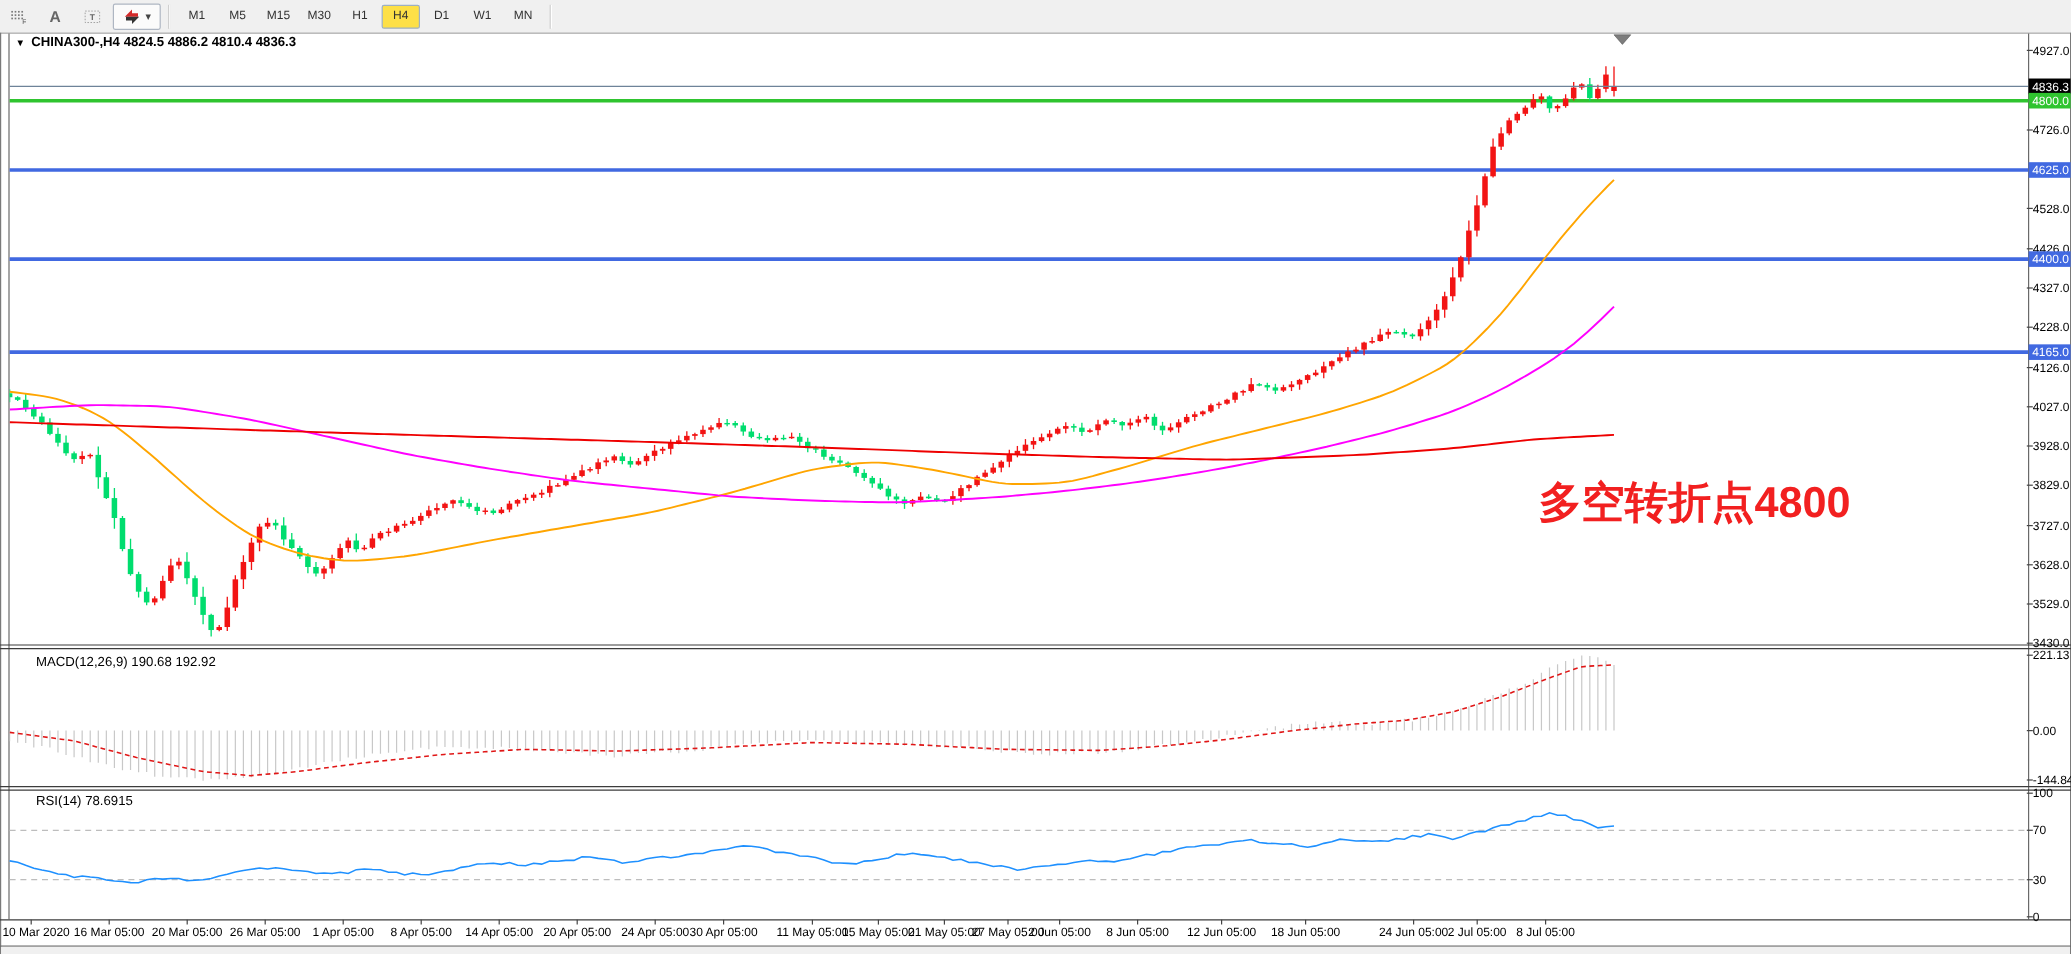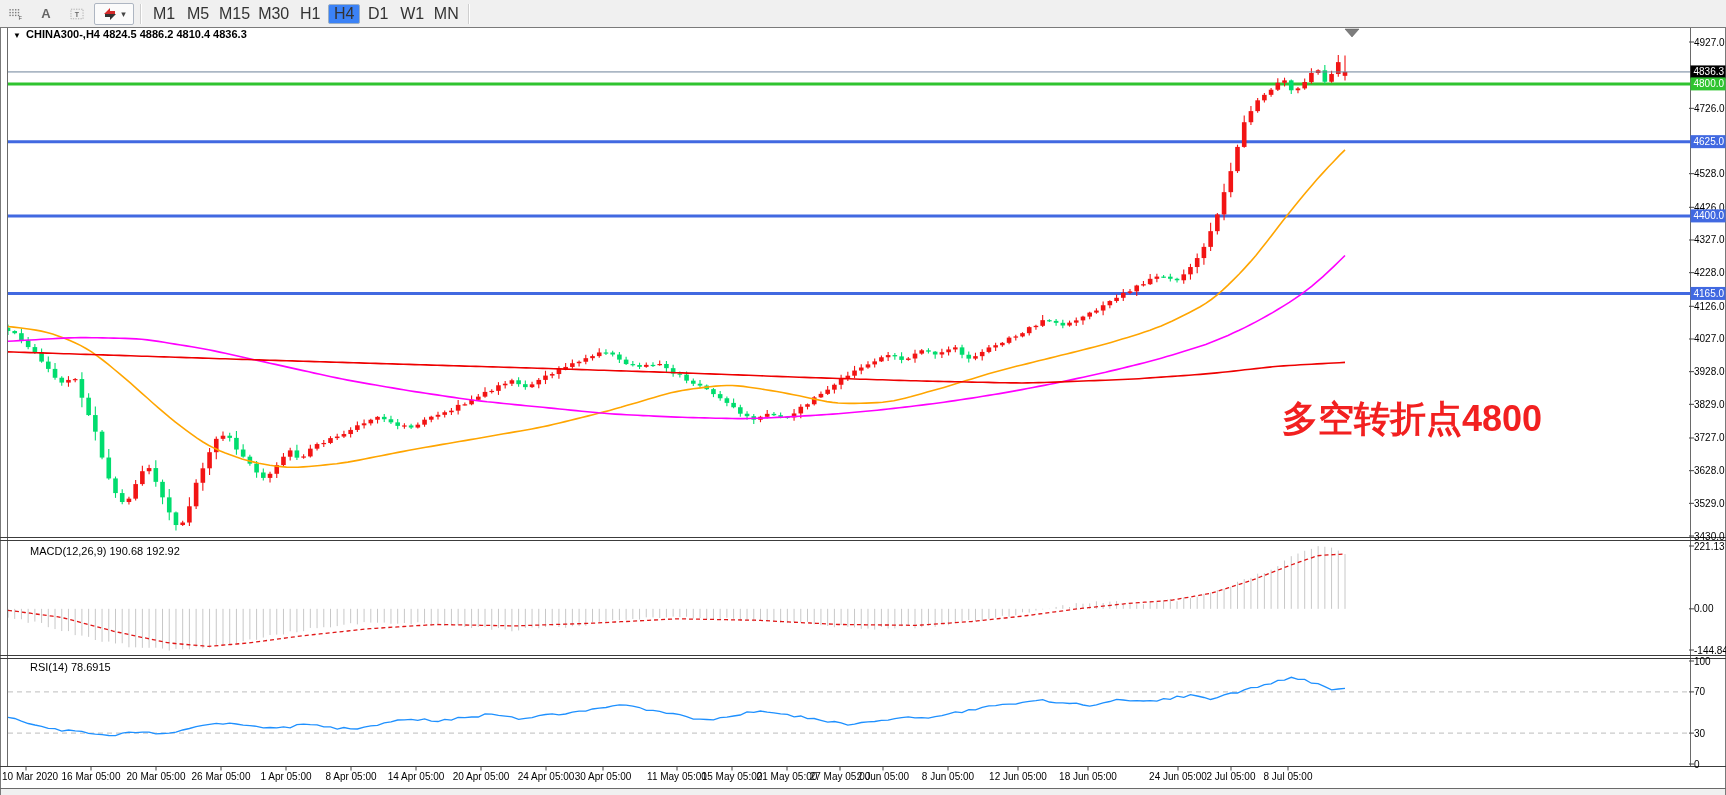--- a/index.html
+++ b/index.html
@@ -5,22 +5,22 @@
   html,body{margin:0;padding:0;background:#e8e8e8;}
   .app{position:relative;width:1726px;height:795px;background:#ffffff;overflow:hidden;
        font-family:"Liberation Sans","DejaVu Sans",sans-serif;}
   .toolbar{position:absolute;left:0;top:0;width:1726px;height:27px;background:#f0f0f0;
            display:flex;align-items:center;gap:1px;padding:0;box-sizing:border-box;z-index:5;}
   .tool{width:28px;height:22px;border:1px solid transparent;background:transparent;display:flex;
         align-items:center;justify-content:center;margin:0 1px;position:relative;cursor:pointer;}
   .tool.raised{border:1px solid #aeb6c2;background:#fbfbfb;border-radius:2px;width:40px;}
   .vsep{width:1px;height:20px;background:#cfcfcf;border-right:1px solid #ffffff;margin:0 4px;}
   .tf{display:inline-block;min-width:26px;height:18px;line-height:18px;text-align:center;
-      font-size:16px;color:#333;border:1px solid transparent;margin:0 1px;padding:0 2px;cursor:pointer;}
-  .tf.active{border:1px solid #9db0c4;background:#3b82f6;border-radius:2px;}
+      font-size:10px;color:#333;border:1px solid transparent;margin:0 1px;padding:0 2px;cursor:pointer;}
+  .tf.active{border:1px solid #9db0c4;background:#fde047;border-radius:2px;}
   #tfbar{display:flex;align-items:center;}
   svg text{font-family:"Liberation Sans","DejaVu Sans",sans-serif;}
   .caret{font-size:9px;color:#444;margin-left:3px;}
   .icon-letter{font-size:13px;color:#666;font-weight:bold;}
 </style>
 </head>
 <body>
 
 <div class="app">
   <div class="toolbar">

